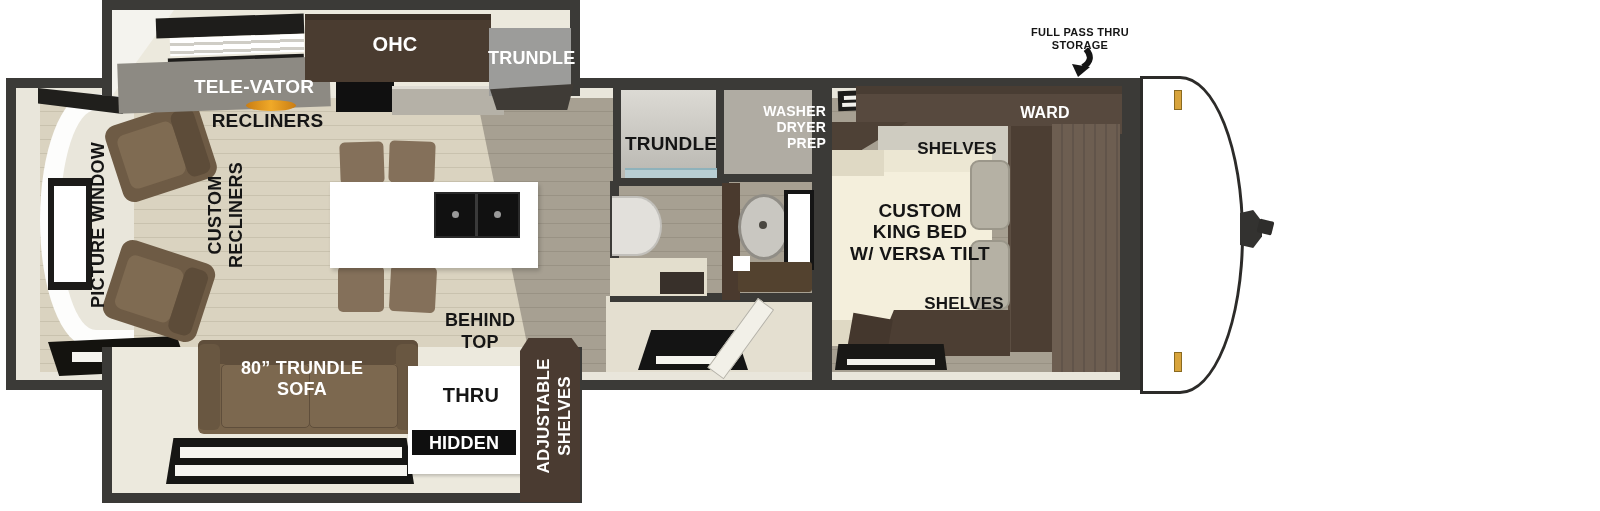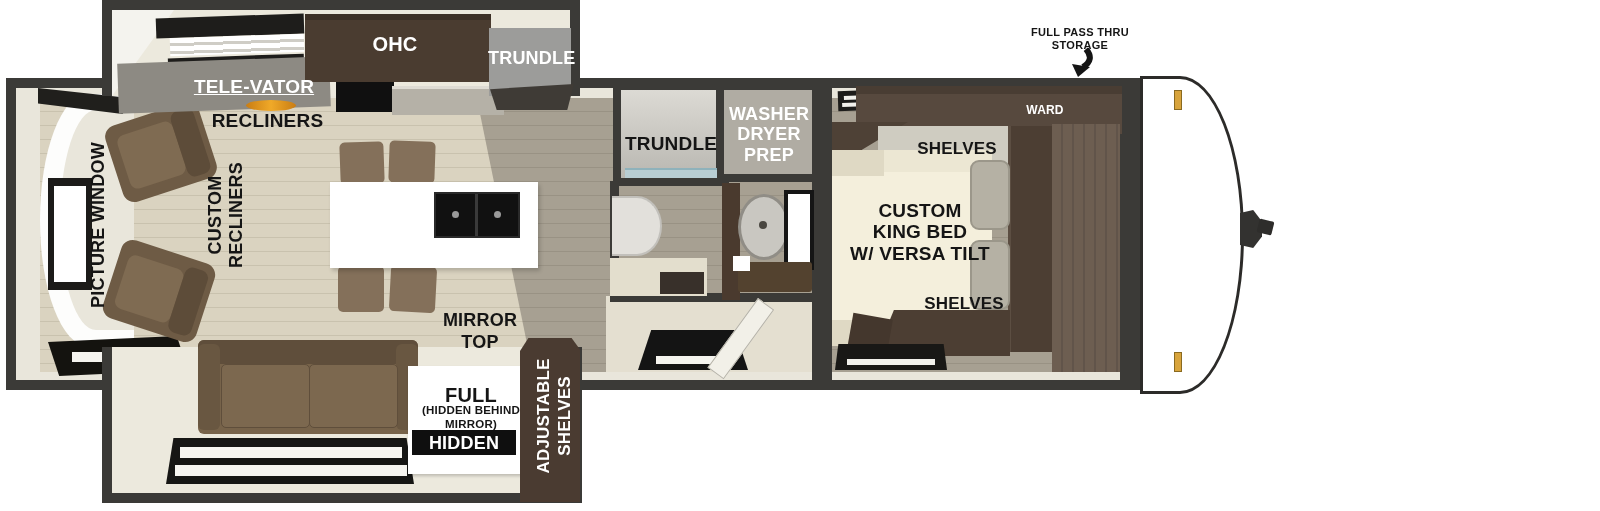--- a/index.html
+++ b/index.html
@@ -59,73 +59,73 @@
   <div class="abs" style="left:168px;top:56px;width:136px;height:14px;background:#1e1d1b;transform:rotate(-2deg);z-index:6;"></div>
 
   <div class="abs" style="left:305px;top:14px;width:186px;height:62px;background:#4a3c30;border-top:6px solid #3c3026;z-index:7;"></div>
   <div class="lw" style="left:350px;top:33px;width:90px;font-size:20px;">OHC</div>
 
   <div class="abs" style="left:489px;top:28px;width:82px;height:68px;background:#9c9c9a;z-index:7;"></div>
   <div class="abs" style="left:490px;top:84px;width:84px;height:26px;background:#3f3b36;z-index:7;clip-path:polygon(0 20%,100% 0,92% 100%,8% 100%);"></div>
   <div class="lw" style="left:488px;top:48px;width:84px;font-size:18px;">TRUNDLE</div>
 
   <div class="abs" style="left:118px;top:60px;width:212px;height:50px;background:#8d8a83;transform:rotate(-2deg);z-index:6;"></div>
-  <div class="lw" style="left:188px;top:76px;width:132px;font-size:19px;text-decoration:underline;">TELE-VATOR</div>
+  <div class="lw" style="left:188px;top:76px;width:132px;font-size:19px;">TELE-VATOR</div>
   <div class="abs" style="left:246px;top:100px;width:50px;height:11px;background:linear-gradient(90deg,#c97d14,#f0a928,#c97d14);border-radius:50%;z-index:7;"></div>
   <div class="lb" style="left:200px;top:110px;width:135px;font-size:19px;">RECLINERS</div>
 
   <div class="abs" style="left:336px;top:74px;width:58px;height:38px;background:#101010;z-index:6;"></div>
   <div class="abs" style="left:392px;top:86px;width:112px;height:26px;background:#b5b1a7;border-top:3px solid #dedbd3;z-index:6;"></div>
 
   <div class="abs" style="left:340px;top:142px;width:44px;height:42px;background:#84705a;border-radius:5px;transform:rotate(-2deg);z-index:6;"></div>
   <div class="abs" style="left:389px;top:141px;width:46px;height:42px;background:#84705a;border-radius:5px;transform:rotate(2deg);z-index:6;"></div>
   <div class="abs" style="left:338px;top:266px;width:46px;height:46px;background:#84705a;border-radius:5px;z-index:6;"></div>
   <div class="abs" style="left:390px;top:266px;width:46px;height:46px;background:#84705a;border-radius:5px;transform:rotate(3deg);z-index:6;"></div>
   <div class="abs" style="left:330px;top:182px;width:208px;height:86px;background:#ffffff;box-shadow:2px 3px 4px rgba(0,0,0,.18);z-index:7;"></div>
   <div class="abs" style="left:434px;top:192px;width:82px;height:42px;background:#111111;border:2px solid #2a2a2a;z-index:8;">
     <div class="abs" style="left:39px;top:0;width:3px;height:100%;background:#3a3a3a;"></div>
     <div class="abs" style="left:16px;top:17px;width:7px;height:7px;background:#9a9a9a;border-radius:50%;"></div>
     <div class="abs" style="left:58px;top:17px;width:7px;height:7px;background:#9a9a9a;border-radius:50%;"></div>
   </div>
-  <div class="lb" style="left:415px;top:310px;width:130px;font-size:18px;line-height:1.2;">MIRROR
+  <div class="lb" style="left:415px;top:310px;width:130px;font-size:18px;line-height:1.2;">BEHIND
 TOP</div>
 
   <div class="abs wall" style="left:102px;top:347px;width:480px;height:156px;z-index:5;"></div>
   <div class="abs" style="left:112px;top:347px;width:460px;height:146px;background:#ece9dd;z-index:5;"></div>
 
   <div class="abs" style="left:198px;top:340px;width:220px;height:94px;background:#77634a;border-radius:6px;z-index:6;">
     <div class="abs" style="left:0;top:0;width:100%;height:24px;background:#5f4e3b;border-radius:6px 6px 0 0;"></div>
     <div class="abs" style="left:0;top:4px;width:22px;height:86px;background:#695741;border-radius:6px;"></div>
     <div class="abs" style="left:198px;top:4px;width:22px;height:86px;background:#695741;border-radius:6px;"></div>
     <div class="abs" style="left:23px;top:24px;width:87px;height:62px;background:#7c684f;border-radius:5px;border:1px solid #5f4e3b;"></div>
     <div class="abs" style="left:111px;top:24px;width:87px;height:62px;background:#7c684f;border-radius:5px;border:1px solid #5f4e3b;"></div>
   </div>
+  <div class="lw" style="left:222px;top:358px;width:160px;font-size:18px;line-height:1.15;">80” TRUNDLE
+SOFA</div>
 
   <div class="abs" style="left:166px;top:438px;width:248px;height:46px;background:#161614;z-index:6;clip-path:polygon(3% 0,97% 0,100% 100%,0 100%);">
     <div class="abs" style="left:14px;top:9px;width:222px;height:11px;background:#f6f5f0;"></div>
     <div class="abs" style="left:9px;top:27px;width:232px;height:11px;background:#f6f5f0;"></div>
   </div>
 
   <div class="abs" style="left:408px;top:366px;width:126px;height:108px;background:#ffffff;box-shadow:1px 2px 3px rgba(0,0,0,.2);z-index:6;"></div>
-  <div class="lb" style="left:418px;top:384px;width:106px;font-size:20px;">FULL</div>
-  <div class="lb" style="left:404px;top:404px;width:134px;font-size:11.5px;line-height:1.2;">(HIDDEN BEHIND
-MIRROR)</div>
+  <div class="lb" style="left:418px;top:384px;width:106px;font-size:20px;">THRU</div>
   <div class="abs" style="left:412px;top:430px;width:104px;height:25px;background:#0f0f0f;z-index:7;"></div>
   <div class="lw" style="left:412px;top:433px;width:104px;font-size:18px;">HIDDEN</div>
 
   <div class="abs" style="left:520px;top:338px;width:60px;height:164px;background:#4a3b31;z-index:7;clip-path:polygon(14% 0,86% 0,100% 7%,100% 100%,0 100%,0 8%);"></div>
   <div class="lw vrot" style="left:476px;top:393px;width:160px;height:46px;font-size:17px;line-height:1.25;">ADJUSTABLE
 SHELVES</div>
 
   <div class="abs" style="left:613px;top:82px;width:116px;height:104px;border:8px solid #3b3a37;background:linear-gradient(180deg,#dcdad4,#b9b7b1);box-sizing:border-box;z-index:6;"></div>
   <div class="abs" style="left:625px;top:168px;width:92px;height:8px;background:#b8cdd3;border-top:2px solid #8fb2bb;z-index:7;"></div>
   <div class="lb" style="left:614px;top:133px;width:114px;font-size:19px;">TRUNDLE</div>
 
   <div class="abs" style="left:716px;top:82px;width:106px;height:100px;border:8px solid #3b3a37;background:#b0aca3;box-sizing:border-box;z-index:6;"></div>
-  <div class="lw" style="left:712px;top:104px;width:114px;font-size:18px;line-height:1.13;">WASHER
+  <div class="lw" style="left:712px;top:104px;width:114px;font-size:14px;line-height:1.13;text-align:right;">WASHER
 DRYER
 PREP</div>
 
   <div class="abs wall" style="left:610px;top:181px;width:9px;height:121px;z-index:6;"></div>
   <div class="abs wall" style="left:610px;top:293px;width:217px;height:9px;z-index:6;"></div>
 
   <div class="abs" style="left:612px;top:196px;width:48px;height:56px;background:#e2e0db;border:2px solid #c2c0bb;border-left:none;border-radius:0 50% 50% 0 / 0 50% 50% 0;z-index:7;"></div>
   <div class="abs" style="left:610px;top:258px;width:97px;height:38px;background:#e3decd;z-index:7;"></div>
   <div class="abs" style="left:660px;top:272px;width:44px;height:22px;background:#38302a;z-index:8;"></div>
   <div class="abs" style="left:722px;top:183px;width:18px;height:117px;background:#4a3a2e;z-index:7;"></div>
@@ -142,21 +142,21 @@
   <div class="abs" style="left:758px;top:298px;width:18px;height:84px;background:#f2f0e8;border:1px solid #b5b2a8;transform:rotate(36deg);transform-origin:top left;z-index:6;"></div>
 
   <div class="abs wall" style="left:812px;top:78px;width:20px;height:307px;z-index:6;"></div>
 
   <div class="abs" style="left:838px;top:90px;width:66px;height:20px;background:#1d1c1a;transform:rotate(-2deg);z-index:6;">
     <div class="abs" style="left:6px;top:5px;width:54px;height:4px;background:#f2f1ec;"></div>
     <div class="abs" style="left:4px;top:12px;width:58px;height:4px;background:#f2f1ec;"></div>
   </div>
 
   <div class="abs" style="left:856px;top:86px;width:266px;height:48px;background:#57493e;border-top:8px solid #493d33;box-sizing:border-box;z-index:6;"></div>
-  <div class="lw" style="left:995px;top:104px;width:100px;font-size:12px;">WARD</div>
+  <div class="lw" style="left:995px;top:104px;width:100px;font-size:16px;">WARD</div>
 
   <div class="abs" style="left:832px;top:122px;width:76px;height:50px;background:#4e4136;z-index:6;clip-path:polygon(0 0,100% 0,40% 55%,0 100%);"></div>
   <div class="abs" style="left:878px;top:126px;width:132px;height:48px;background:#cfccc1;z-index:6;"></div>
   <div class="lb" style="left:894px;top:139px;width:126px;font-size:17px;">SHELVES</div>
 
   <div class="abs" style="left:832px;top:150px;width:160px;height:196px;background:#ece7d3;z-index:7;">
     <div class="abs" style="left:0;top:22px;width:160px;height:152px;background:#f4efdc;"></div>
     <div class="abs" style="left:0;top:0;width:52px;height:26px;background:#dfd9c4;"></div>
     <div class="abs" style="left:0;top:170px;width:52px;height:26px;background:#dfd9c4;"></div>
   </div>

